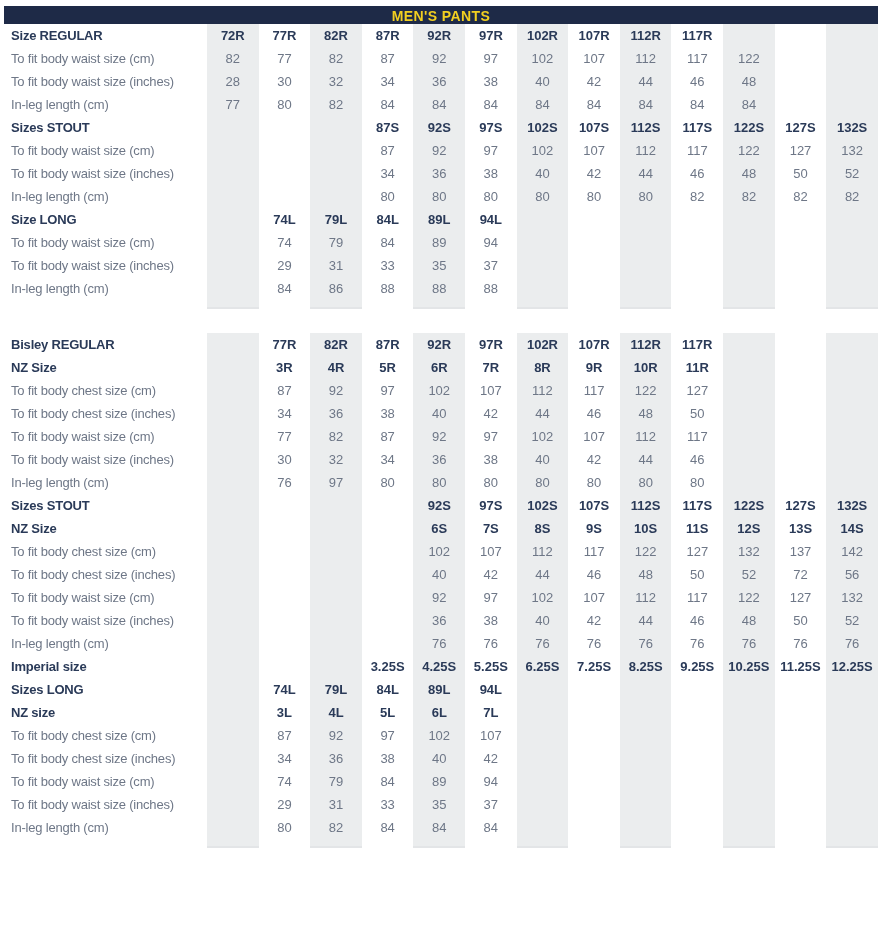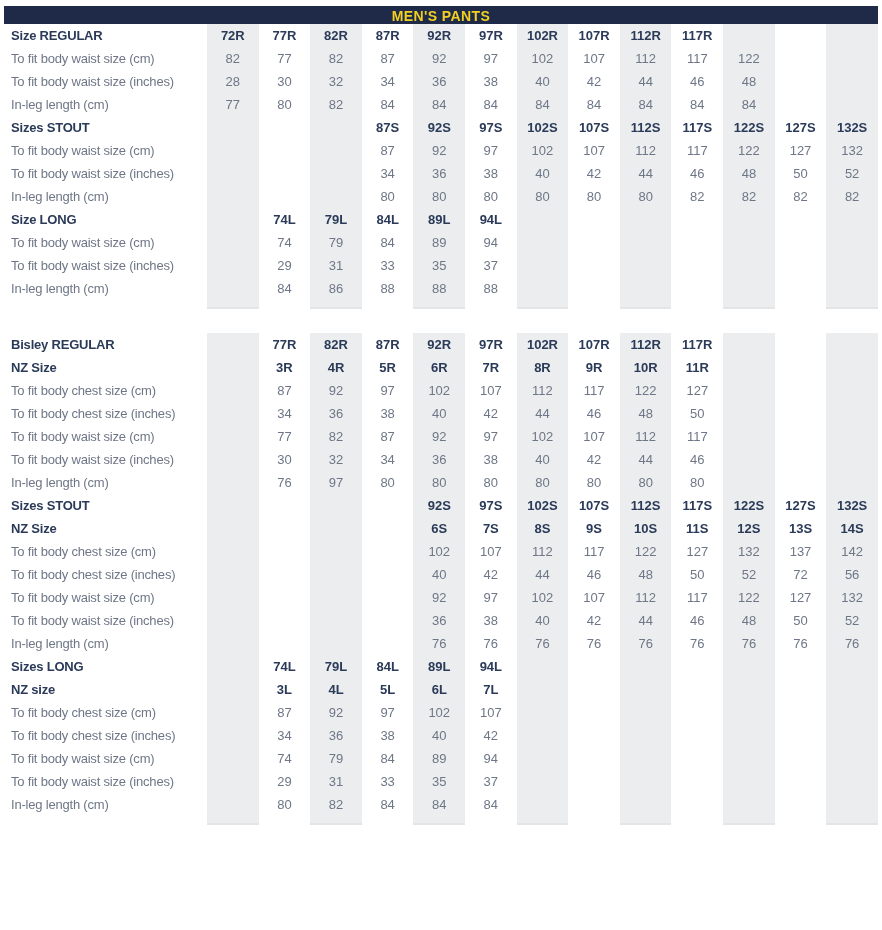--- a/index.html
+++ b/index.html
@@ -518,20 +518,36 @@
           <div class="cell">76</div>
           <div class="cell shade">76</div>
           <div class="cell">76</div>
           <div class="cell shade">76</div>
           <div class="cell">76</div>
           <div class="cell shade">76</div>
           <div class="cell">76</div>
           <div class="cell shade">76</div>
         </div>
         <div class="row bold">
+          <div class="label">Imperial size</div>
+          <div class="cell shade"></div>
+          <div class="cell"></div>
+          <div class="cell shade"></div>
+          <div class="cell">3.25S</div>
+          <div class="cell shade">4.25S</div>
+          <div class="cell">5.25S</div>
+          <div class="cell shade">6.25S</div>
+          <div class="cell">7.25S</div>
+          <div class="cell shade">8.25S</div>
+          <div class="cell">9.25S</div>
+          <div class="cell shade">10.25S</div>
+          <div class="cell">11.25S</div>
+          <div class="cell shade">12.25S</div>
+        </div>
+        <div class="row bold">
           <div class="label">Sizes LONG</div>
           <div class="cell shade"></div>
           <div class="cell">74L</div>
           <div class="cell shade">79L</div>
           <div class="cell">84L</div>
           <div class="cell shade">89L</div>
           <div class="cell">94L</div>
           <div class="cell shade"></div>
           <div class="cell"></div>
           <div class="cell shade"></div>

